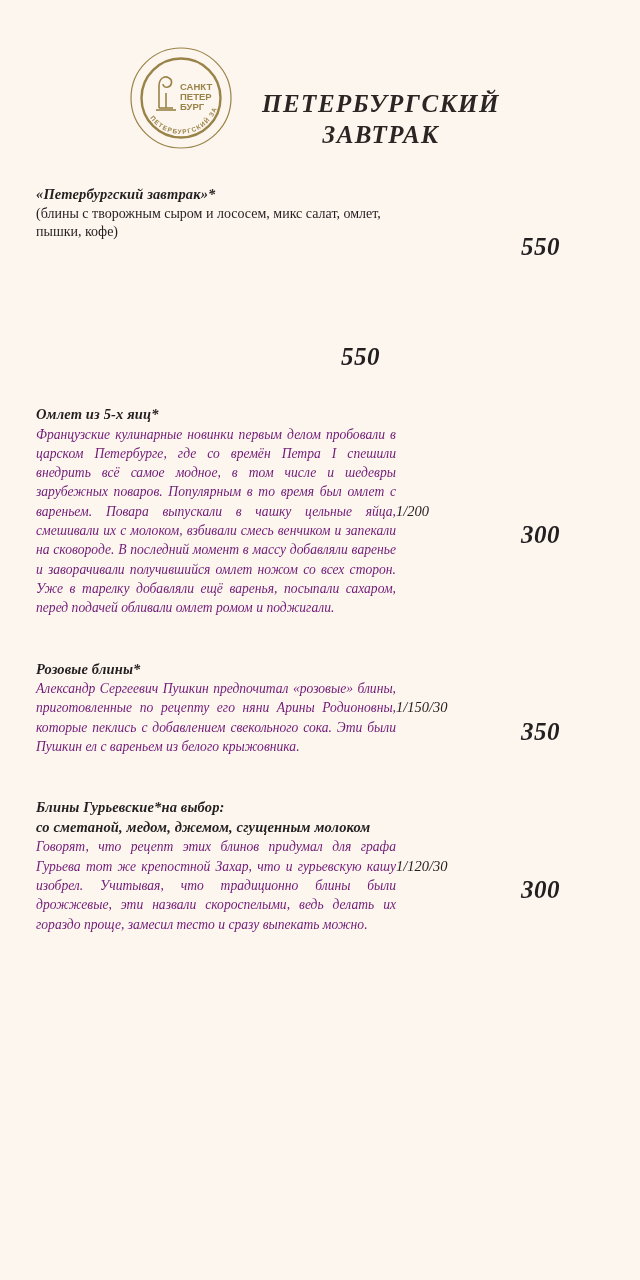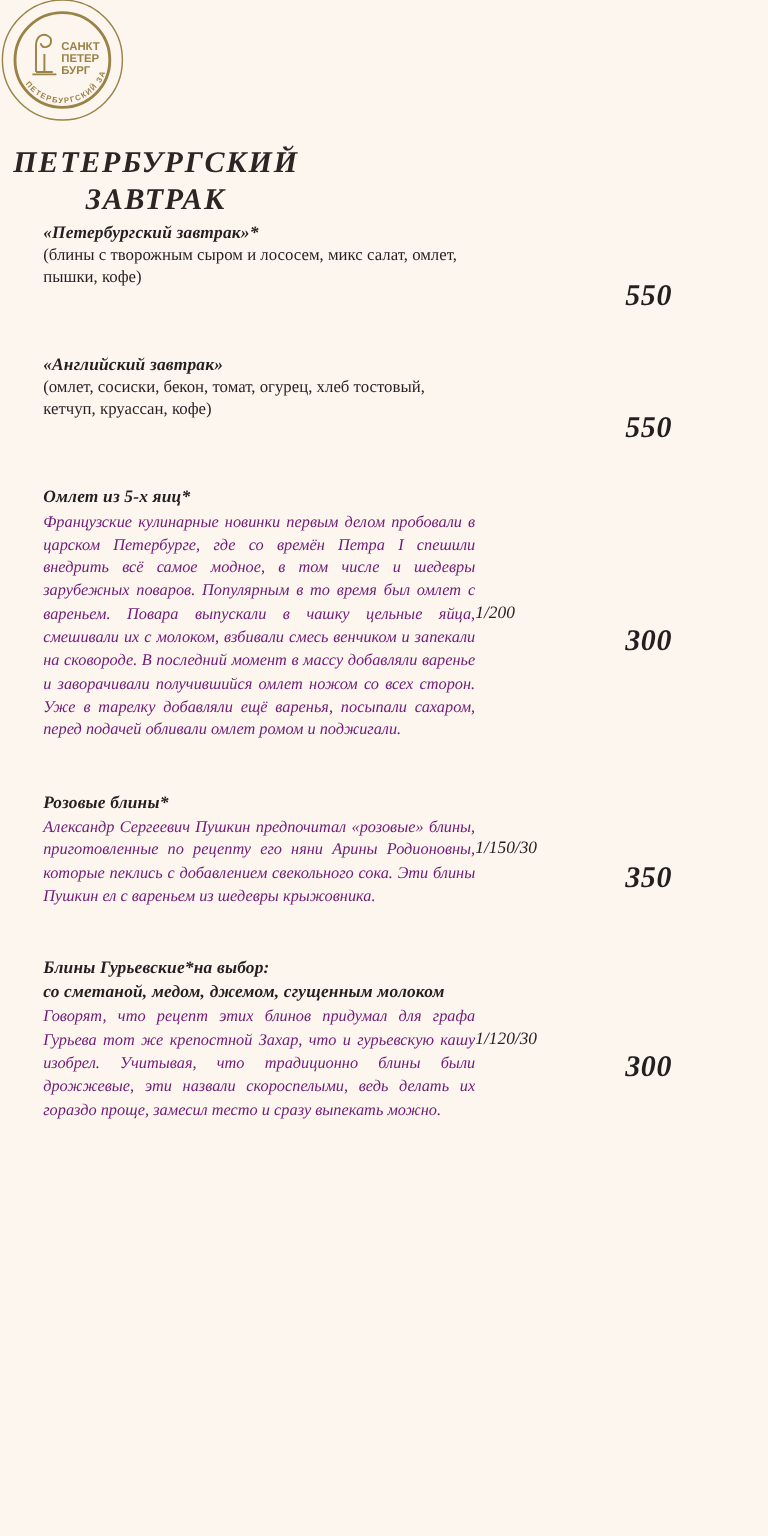--- a/index.html
+++ b/index.html
@@ -18,27 +18,26 @@
     position: relative;
     width: 640px;
     height: 1280px;
     background: #fdf6ef;
     box-sizing: border-box;
   }
 
   
   .header {
     display: flex;
-    align-items: flex-start;
+    align-items: flex-end;
     justify-content: center;
     gap: 18px;
     padding: 30px 0 0 0;
     height: 150px;
     box-sizing: border-box;
-    flex-direction: column;
   }
   .logo {
     width: 104px;
     height: 104px;
     flex: 0 0 104px;
     position: relative;
   }
   .logo svg { display: block; }
   .menu-title {
     font-family: "Liberation Serif", serif;
@@ -151,43 +150,39 @@
     <div class="item">
       <div class="item-text">
         <div class="item-name">«Петербургский завтрак»*</div>
         <div class="item-sub">(блины с творожным сыром и лососем, микс салат, омлет, пышки, кофе)</div>
       </div>
       <div class="item-weight"></div>
       <div class="item-price">550</div>
     </div>
 
     <div class="item">
-      <div class="item-text">
-        <div class="item-name">«Английский завтрак»</div>
-        <div class="item-sub">(омлет, сосиски, бекон, томат, огурец, хлеб тостовый, кетчуп, круассан, кофе)</div>
-      </div>
       <div class="item-weight"></div>
       <div class="item-price">550</div>
     </div>
 
     <div class="item align-top">
       <div class="item-text">
         <div class="item-name">Омлет из 5-х яиц*</div>
         <div class="item-desc">Французские кулинарные новинки первым делом пробовали в царском Петербурге, где со времён Петра I спешили внедрить всё самое модное, в том числе и шедевры зарубежных поваров. Популярным в то время был омлет с вареньем. Повара выпускали в чашку цельные яйца, смешивали их с молоком, взбивали смесь венчиком и запекали на сковороде. В последний момент в массу добавляли варенье и заворачивали получившийся омлет ножом со всех сторон. Уже в тарелку добавляли ещё варенья, посыпали сахаром, перед подачей обливали омлет ромом и поджигали.</div>
       </div>
       <div class="item-weight">1/200</div>
       <div class="item-price">300</div>
     </div>
 
     <div class="spacer-sm"></div>
 
     <div class="item align-top">
       <div class="item-text">
         <div class="item-name">Розовые блины*</div>
-        <div class="item-desc">Александр Сергеевич Пушкин предпочитал «розовые» блины, приготовленные по рецепту его няни Арины Родионовны, которые пеклись с добавлением свекольного сока. Эти блины Пушкин ел с вареньем из шедевры крыжовника.</div>
+        <div class="item-desc">Александр Сергеевич Пушкин предпочитал «розовые» блины, приготовленные по рецепту его няни Арины Родионовны, которые пеклись с добавлением свекольного сока. Эти были Пушкин ел с вареньем из белого крыжовника.</div>
       </div>
       <div class="item-weight">1/150/30</div>
       <div class="item-price">350</div>
     </div>
 
     <div class="spacer-sm"></div>
 
     <div class="item align-top">
       <div class="item-text">
         <div class="item-name">Блины Гурьевские*на выбор:</div>

